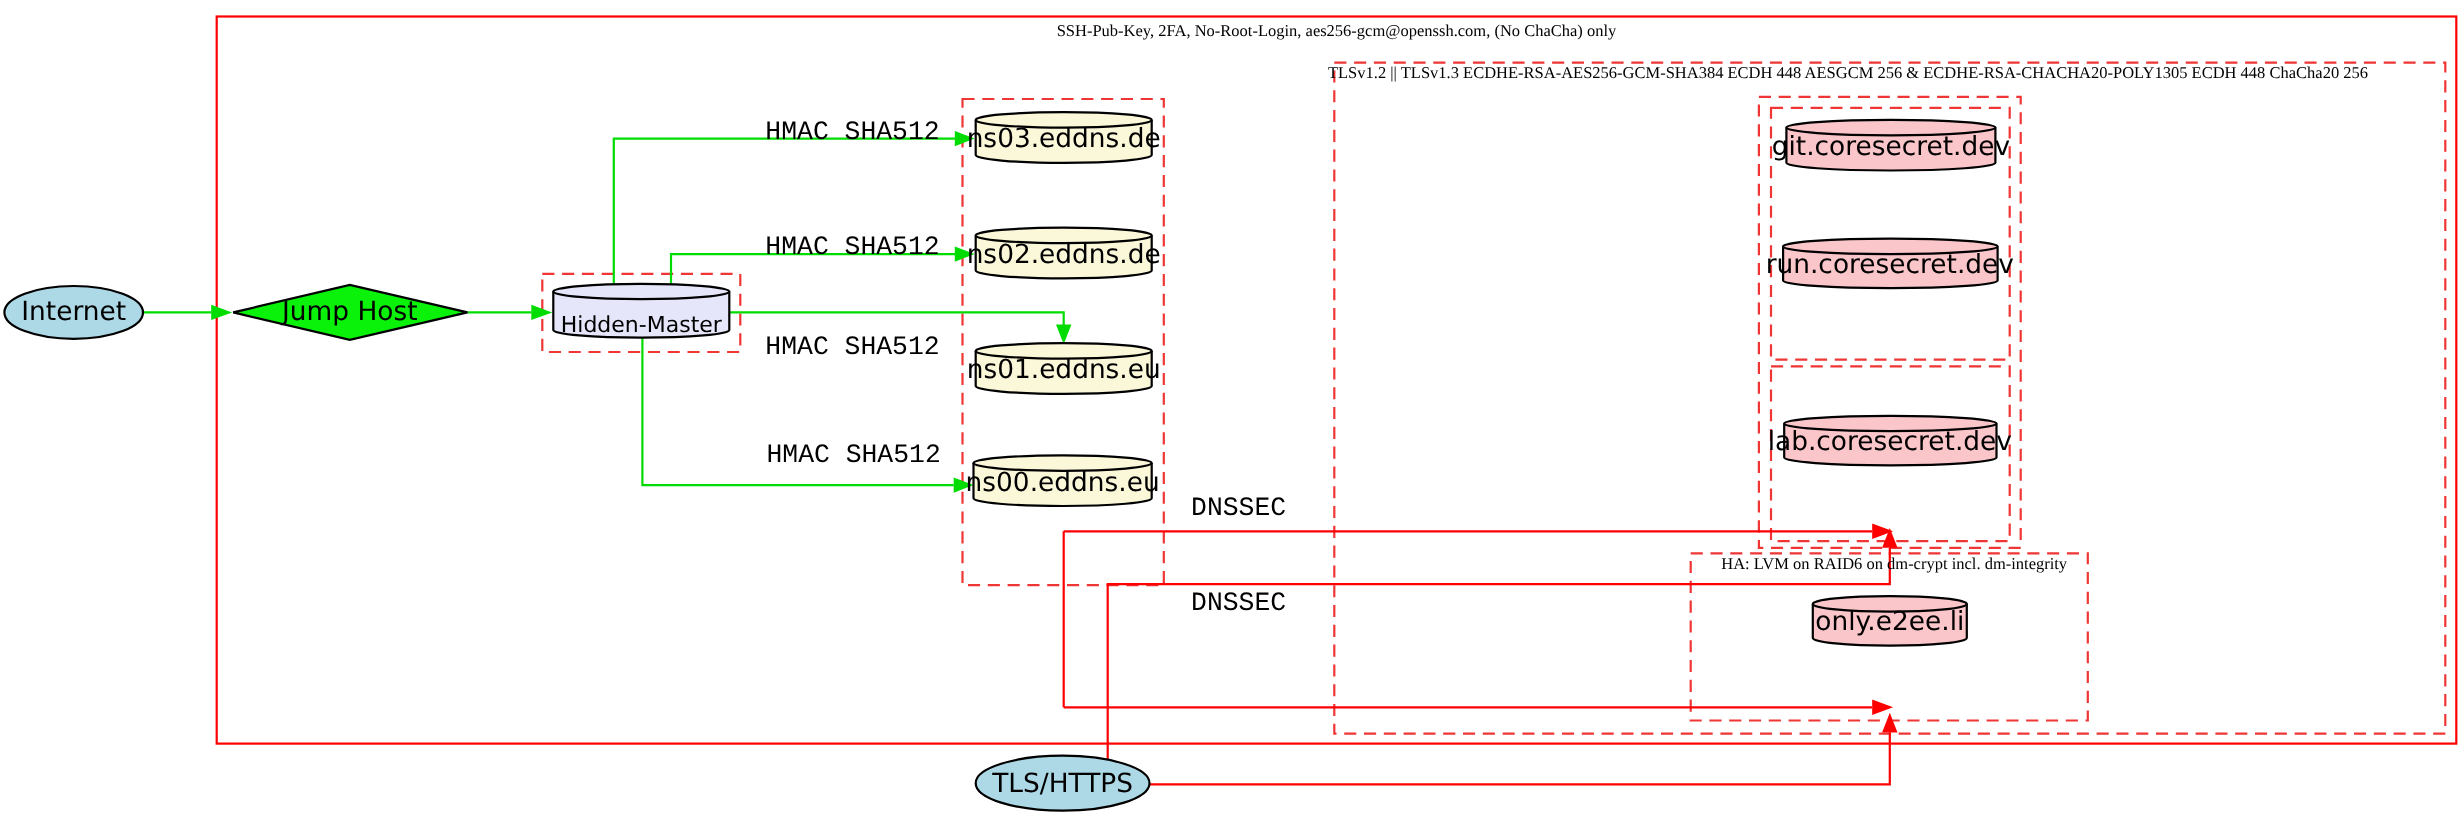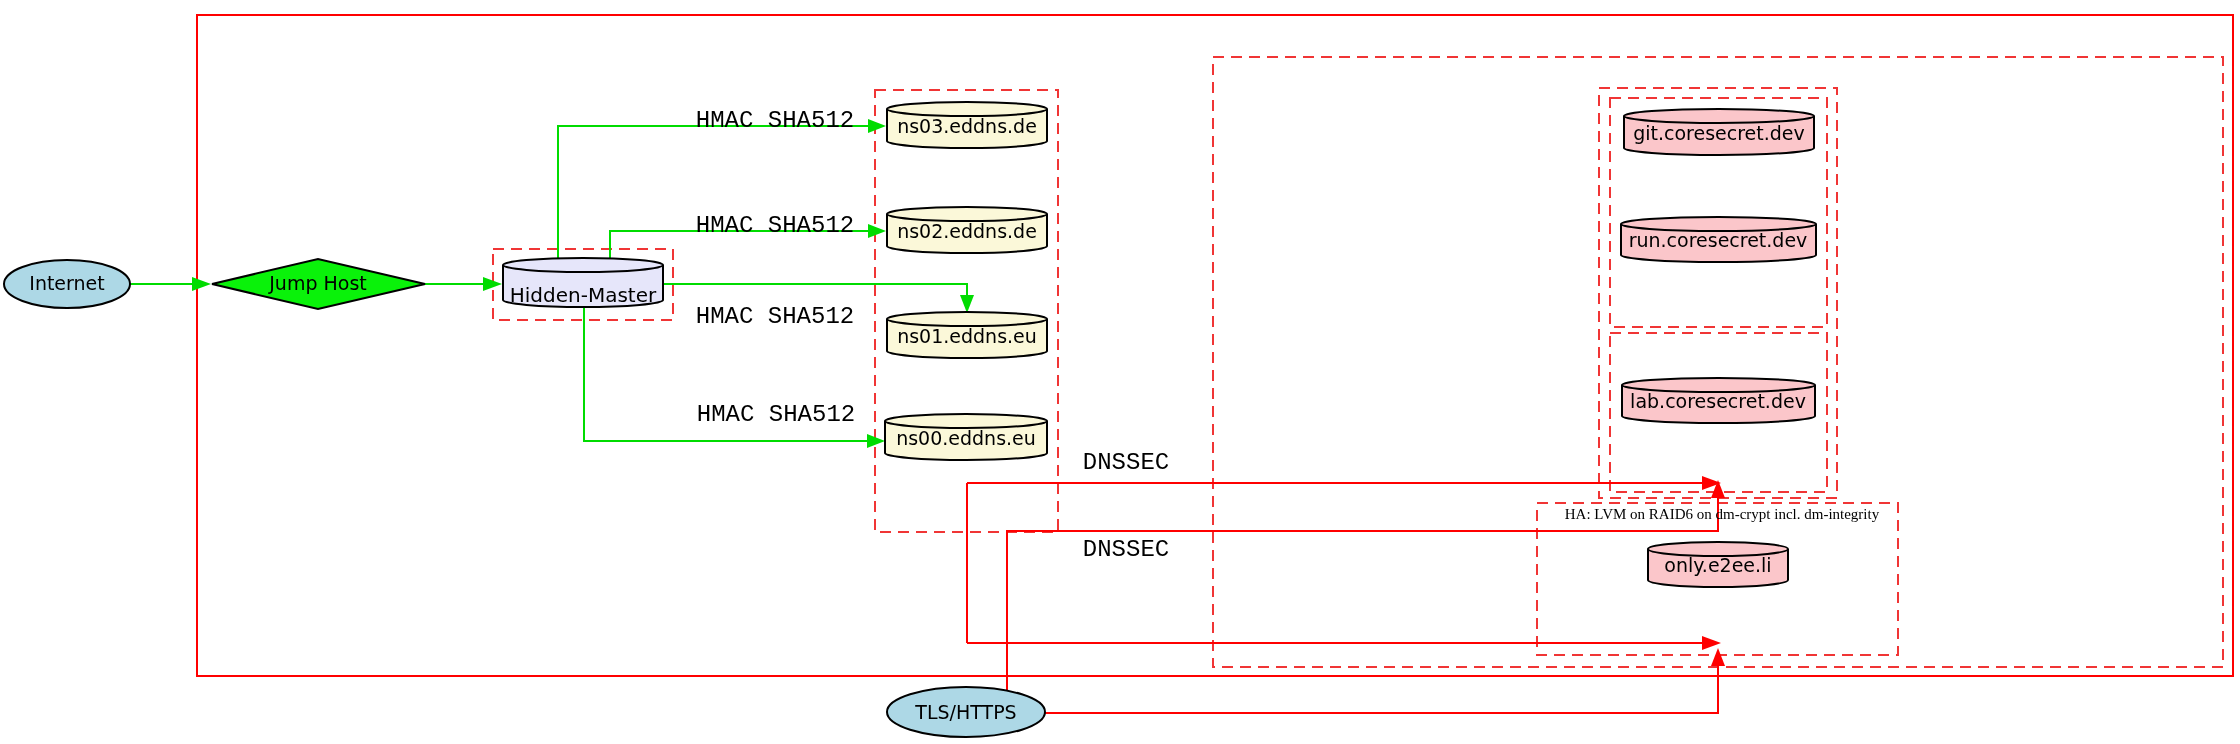--- a/index.html
+++ b/index.html
@@ -11,21 +11,21 @@
     overflow:hidden;
   }
   .canvas svg{position:absolute;left:0;top:0;}
   .lbl{
     position:absolute;
     transform:translate(-50%,-50%);
     white-space:nowrap;
     color:#000000;
     line-height:1;
   }
-  .node-lbl{font-family:"DejaVu Sans", sans-serif;font-size:19px;}
+  .node-lbl{font-family:"DejaVu Sans", sans-serif;font-size:24px;}
   .node-lbl.big{font-size:20px;margin-top:12px;}
   .edge-lbl{font-family:Liberation Mono, monospace;font-size:24px;}
   .cluster-lbl{font-family:"Liberation Serif", serif;font-size:15px;}
 </style>
 </head>
 <body>
 
 <div class="canvas">
 
   <svg width="2240" height="744" viewBox="0 0 2240 744">
@@ -117,20 +117,22 @@
           <path fill="none" d="M1622,385 A96.5,7 0 0 0 1815,385"></path>
         </g>
         <g>
           <path d="M1648,549 V580 A70,7 0 0 0 1788,580 V549 A70,7 0 0 0 1648,549 Z"></path>
           <path fill="none" d="M1648,549 A70,7 0 0 0 1788,549"></path>
         </g>
       </g>
     </g>
   </svg>
 
+  <div class="lbl cluster-lbl" style="left:1215px;top:29px">SSH-Pub-Key, 2FA, No-Root-Login, aes256-gcm@openssh.com, (No ChaCha) only</div>
+  <div class="lbl cluster-lbl" style="left:1680px;top:67px">TLSv1.2 || TLSv1.3 ECDHE-RSA-AES256-GCM-SHA384 ECDH 448 AESGCM 256 &amp; ECDHE-RSA-CHACHA20-POLY1305 ECDH 448 ChaCha20 256</div>
   <div class="lbl cluster-lbl" style="left:1722px;top:514px">HA: LVM on RAID6 on dm-crypt incl. dm-integrity</div>
 
   <div class="lbl node-lbl" style="left:67px;top:283px">Internet</div>
   <div class="lbl node-lbl" style="left:318px;top:283px">Jump Host</div>
   <div class="lbl node-lbl big" style="left:583px;top:283px">Hidden-Master</div>
   <div class="lbl node-lbl" style="left:967px;top:126px">ns03.eddns.de</div>
   <div class="lbl node-lbl" style="left:967px;top:231px">ns02.eddns.de</div>
   <div class="lbl node-lbl" style="left:967px;top:336px">ns01.eddns.eu</div>
   <div class="lbl node-lbl" style="left:966px;top:438px">ns00.eddns.eu</div>
   <div class="lbl node-lbl" style="left:1719px;top:133px">git.coresecret.dev</div>

